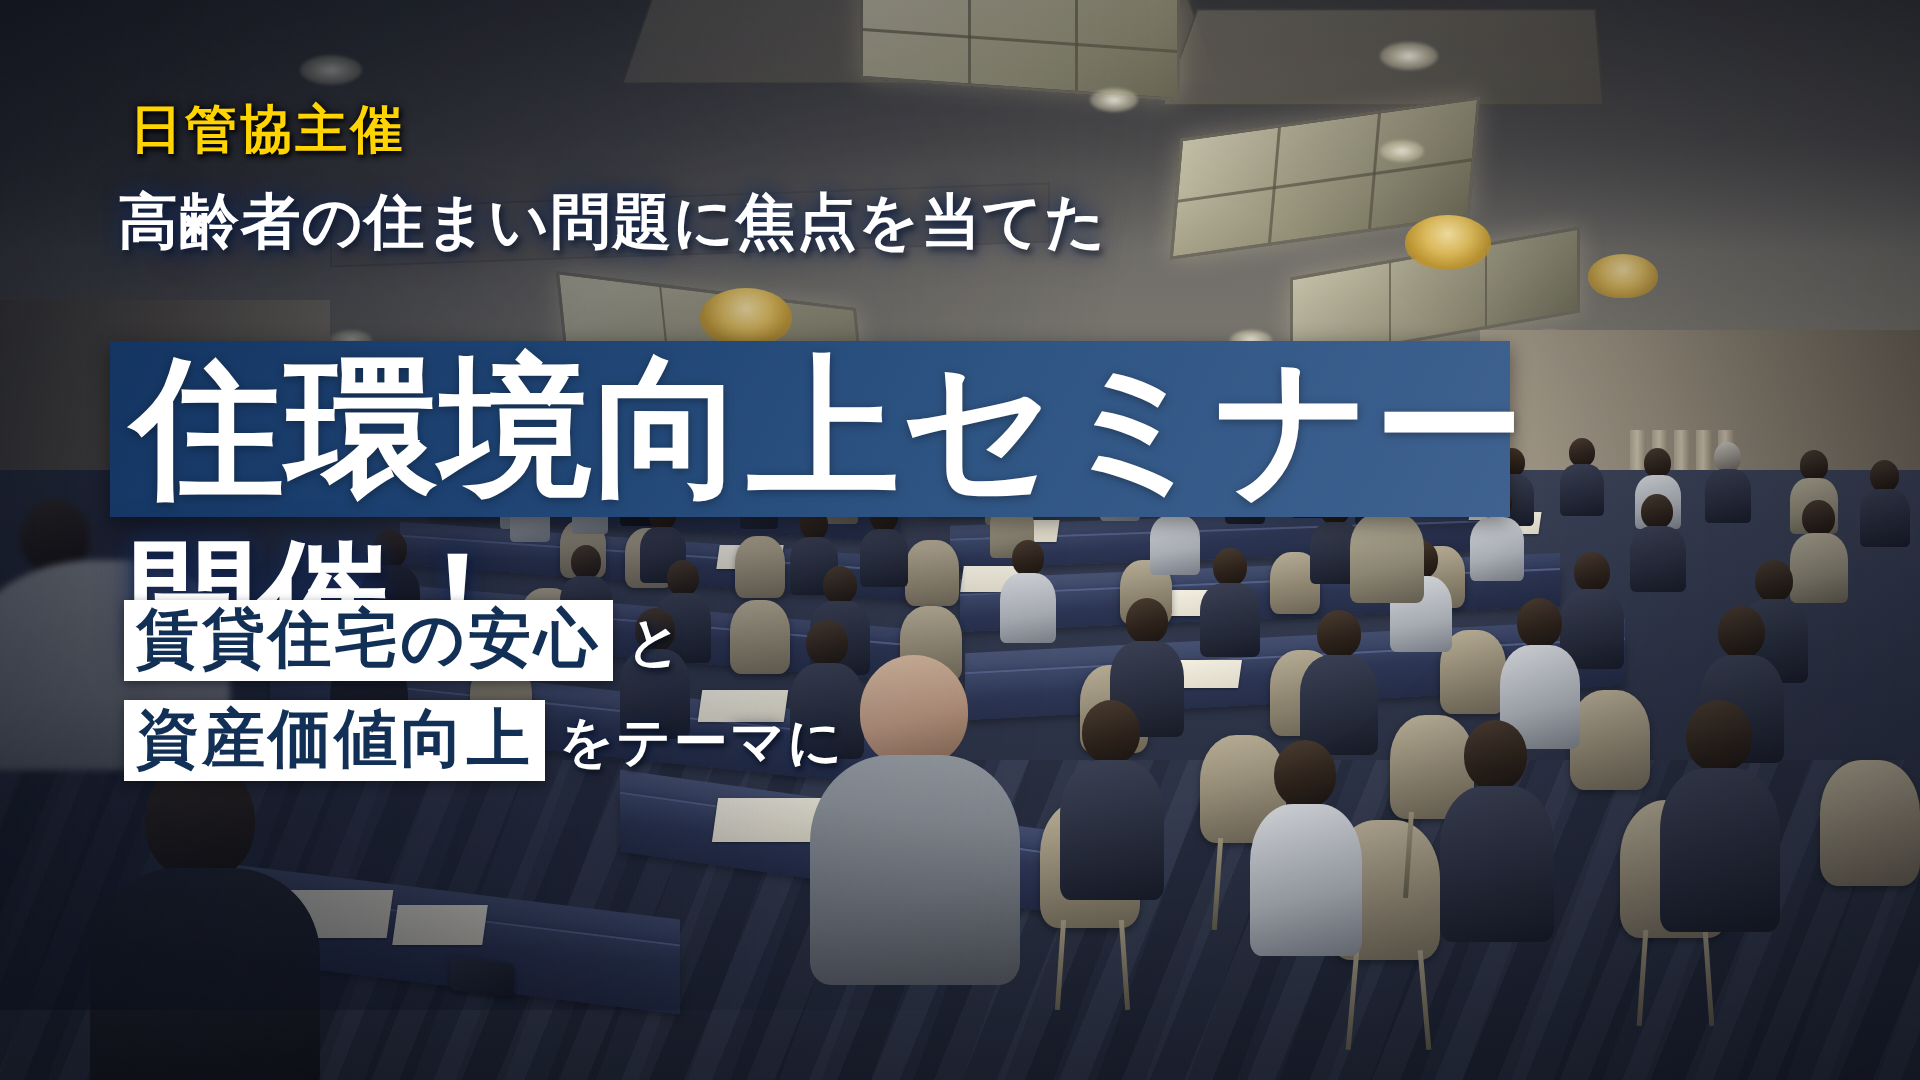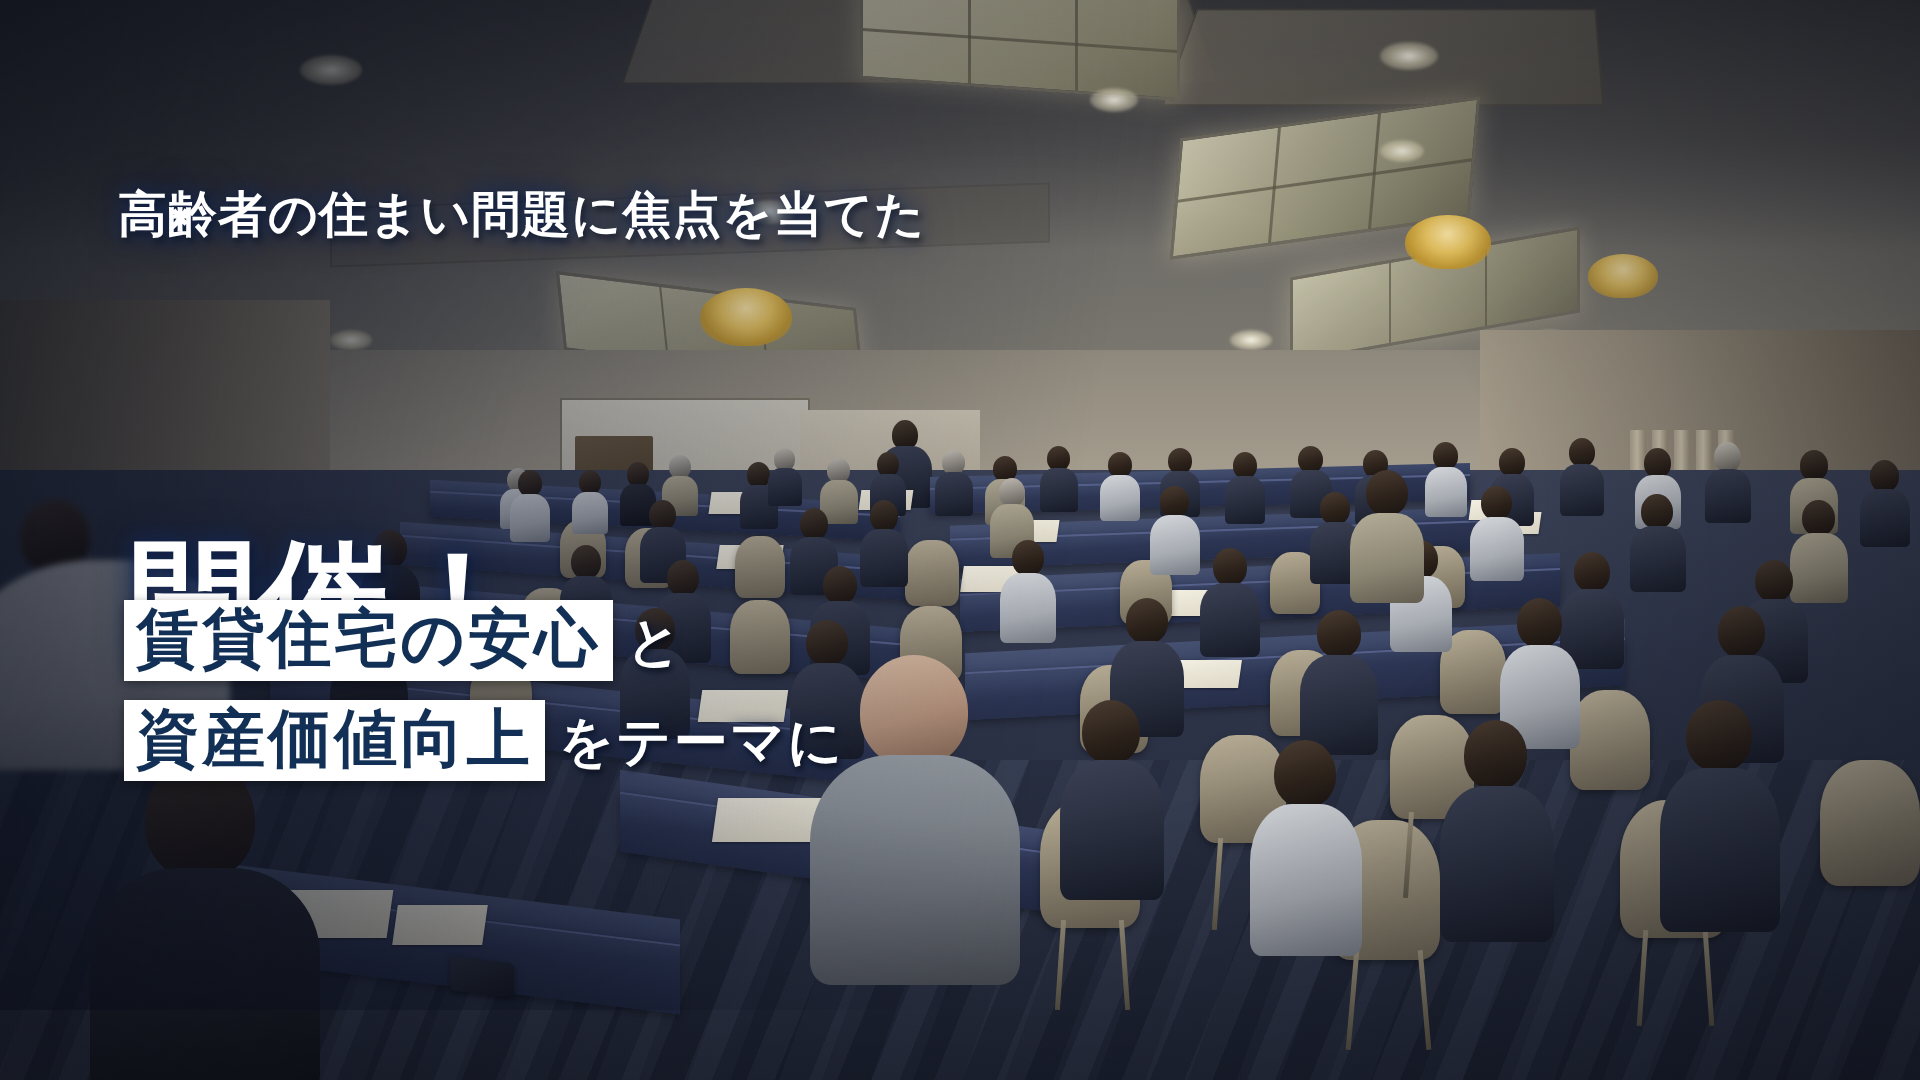--- a/index.html
+++ b/index.html
@@ -132,21 +132,21 @@
   .eyebrow {
     position:absolute; left:130px; top:95px;
     font-size:52px; font-weight:700; letter-spacing:.06em;
     color:#FFD400;
     text-shadow:0 0 8px rgba(0,0,0,.85), 2px 3px 5px rgba(0,0,0,.9);
     font-family:"Liberation Serif","DejaVu Serif",serif;
   }
 
   .line1 {
     position:absolute; left:118px; top:182px;
-    font-size:49px; font-weight:700; letter-spacing:.02em; color:#ffffff;
+    font-size:60px; font-weight:700; letter-spacing:.02em; color:#ffffff;
     text-shadow:
       0 0 18px rgba(20,40,85,.95), 0 0 34px rgba(16,34,74,.75),
       3px 4px 6px rgba(0,0,0,.55);
     white-space:nowrap;
   }
 
   .boxwrap {
     position:absolute; left:110px; top:341px; width:1400px; height:176px;
     background:linear-gradient(118deg, #143562 0%, #1d4272 28%, #2f5584 62%, #3f6290 100%);
     box-shadow:0 6px 20px rgba(0,0,0,.45);
@@ -580,23 +580,27 @@
         <div class="p-head" style="left:16px;top:0;width:42px;height:46px;"></div>
         <div class="p-body tan" style="left:0;top:43px;width:74px;height:90px;"></div>
       </div>
 
     <div class="tint-left"></div>
     <div class="vignette"></div>
   </div>
 
   <div class="txt">
 
+    <div class="eyebrow">日管協主催</div>
 
     <div class="line1">高齢者の住まい問題に焦点を当てた</div>
 
+    <div class="boxwrap">
+      <div class="boxtitle">住環境向上セミナー</div>
+    </div>
 
     <div class="line3">開催！</div>
 
     <div class="sub sub2">
       <span class="hl">資産価値向上</span>
       <span class="plain">をテーマに</span>
     </div>
 
     <div class="sub sub1">
       <span class="hl">賃貸住宅の安心</span>

